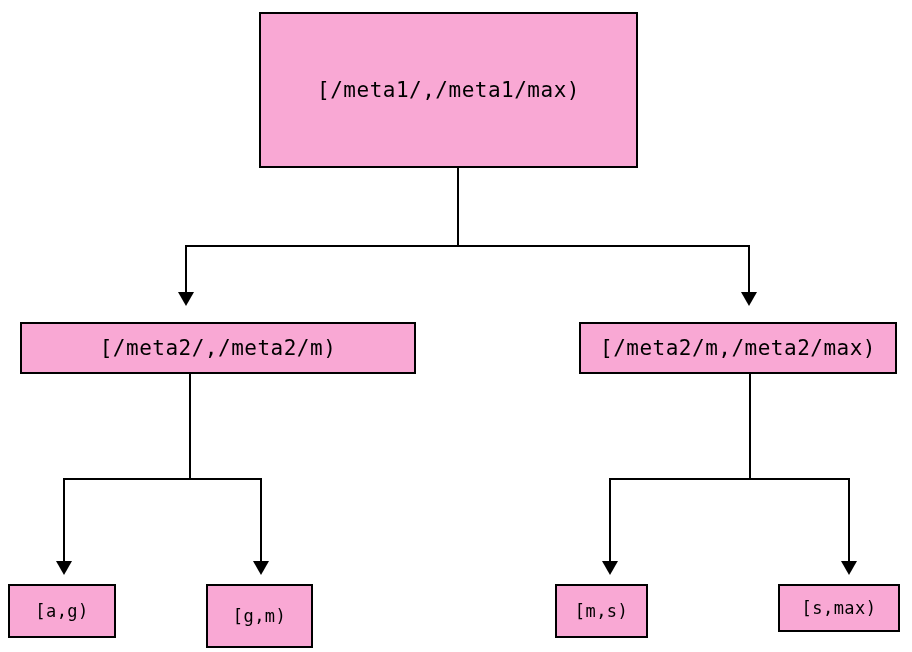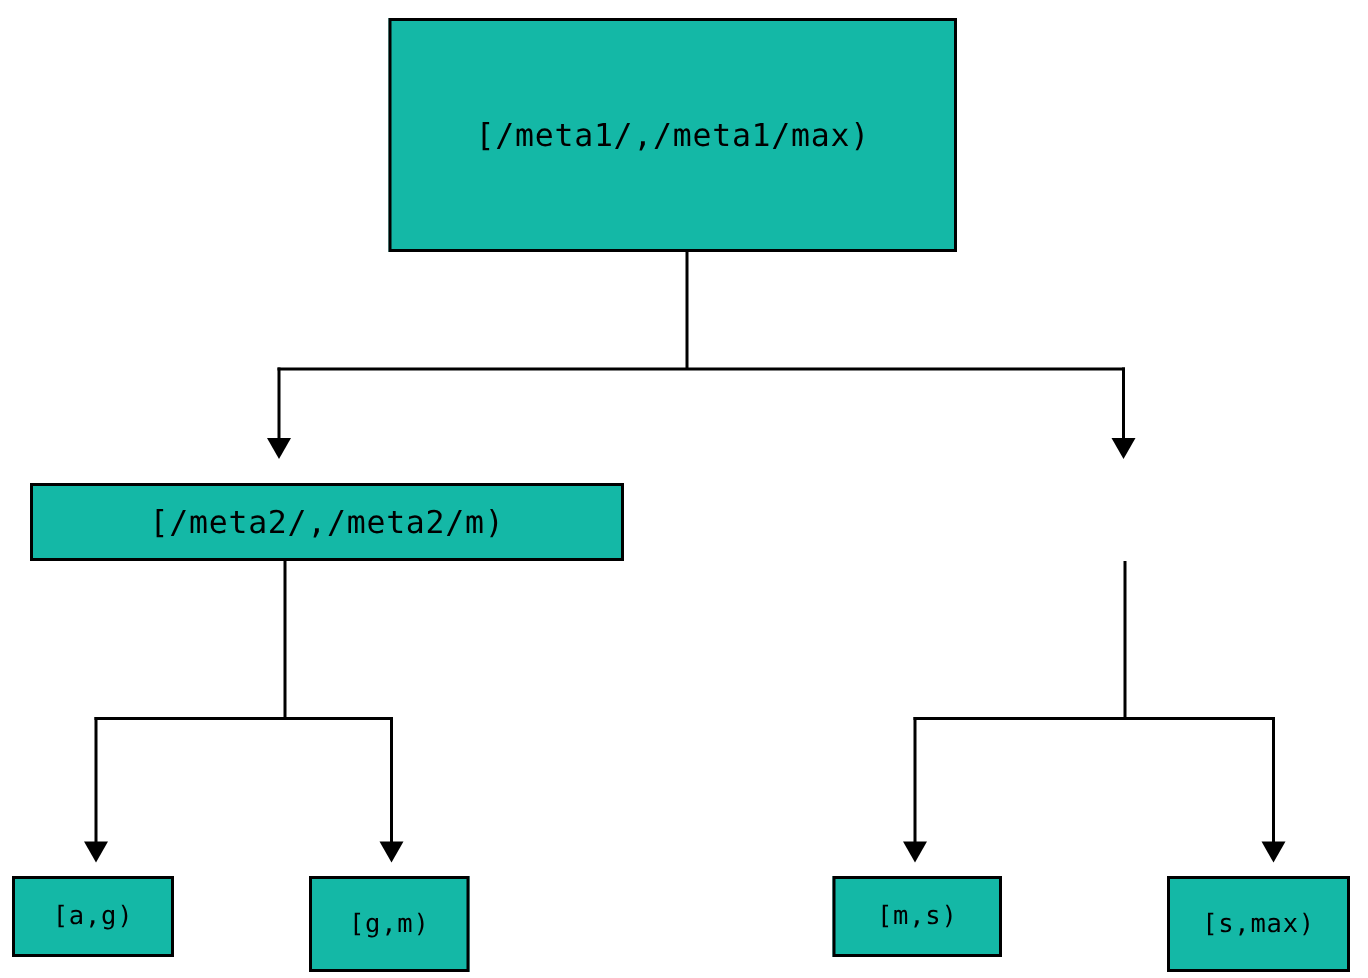--- a/index.html
+++ b/index.html
@@ -13,21 +13,21 @@
     width: 912px;
     height: 652px;
     background: #ffffff;
     overflow: hidden;
     font-family: "DejaVu Sans Mono", "Liberation Mono", monospace;
   }
   .node {
     position: absolute;
     box-sizing: border-box;
     border: 2px solid #000000;
-    background: #14b8a6;
+    background: #f9a8d4;
     display: flex;
     align-items: center;
     justify-content: center;
     color: #000000;
     letter-spacing: 0.5px;
     white-space: nowrap;
   }
   .node-root   { font-size: 21px; }
   .node-mid    { font-size: 21px; }
   .node-leaf   { font-size: 17px; }
@@ -64,20 +64,23 @@
   <div class="edge-h" style="left:185px; top:245px; width:565px;"></div>
   <div class="edge-v" style="left:185px; top:245px; height:48px;"></div>
   <div class="arrow" style="left:178px; top:292px;"></div>
   <div class="edge-v" style="left:748px; top:245px; height:48px;"></div>
   <div class="arrow" style="left:741px; top:292px;"></div>
 
   <div class="node node-mid" style="left:20px; top:322px; width:396px; height:52px;">
     <span>[/meta2/,/meta2/m)</span>
   </div>
 
+  <div class="node node-mid" style="left:579px; top:322px; width:318px; height:52px;">
+    <span>[/meta2/m,/meta2/max)</span>
+  </div>
 
   <div class="edge-v" style="left:189px; top:374px; height:105px;"></div>
   <div class="edge-h" style="left:63px; top:478px; width:199px;"></div>
   <div class="edge-v" style="left:63px; top:478px; height:84px;"></div>
   <div class="arrow" style="left:56px; top:561px;"></div>
   <div class="edge-v" style="left:260px; top:478px; height:84px;"></div>
   <div class="arrow" style="left:253px; top:561px;"></div>
 
   <div class="edge-v" style="left:749px; top:374px; height:105px;"></div>
   <div class="edge-h" style="left:609px; top:478px; width:241px;"></div>
@@ -87,21 +90,21 @@
   <div class="arrow" style="left:841px; top:561px;"></div>
 
   <div class="node node-leaf" style="left:8px; top:584px; width:108px; height:54px;">
     <span>[a,g)</span>
   </div>
 
   <div class="node node-leaf" style="left:206px; top:584px; width:107px; height:64px;">
     <span>[g,m)</span>
   </div>
 
-  <div class="node node-leaf" style="left:555px; top:584px; width:113px; height:54px;">
+  <div class="node node-leaf" style="left:555px; top:584px; width:93px; height:54px;">
     <span>[m,s)</span>
   </div>
 
-  <div class="node node-leaf" style="left:778px; top:584px; width:122px; height:64px;">
+  <div class="node node-leaf" style="left:778px; top:584px; width:122px; height:48px;">
     <span>[s,max)</span>
   </div>
 
 </div>
 
 </body></html>

